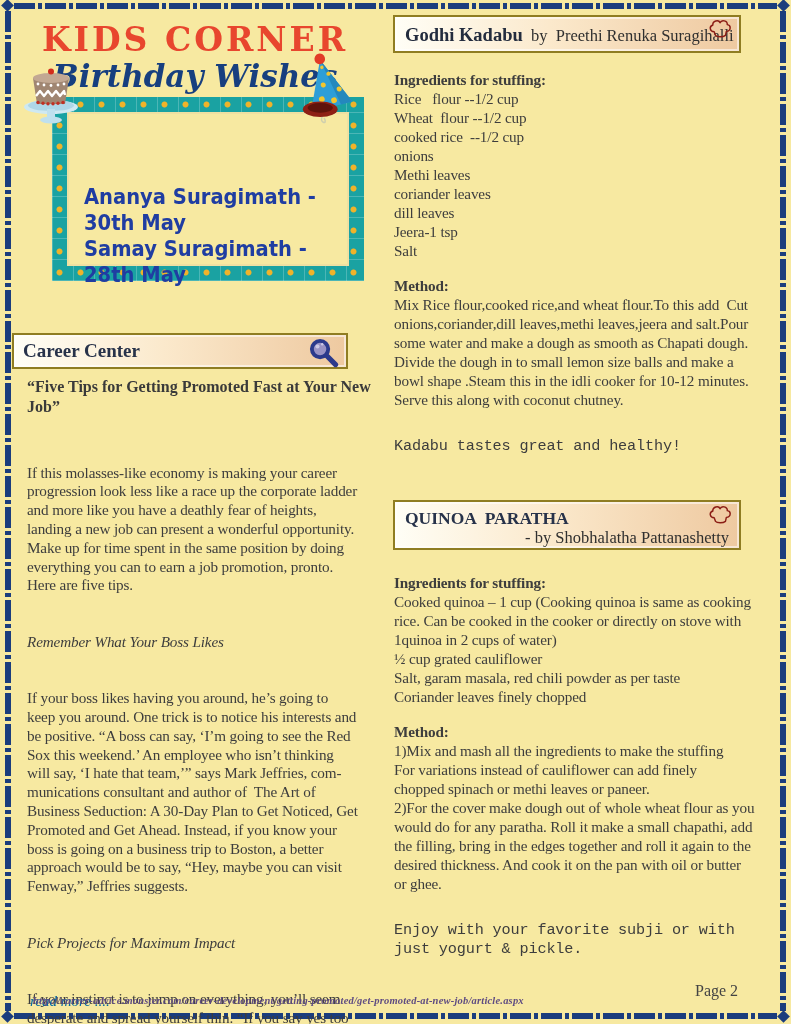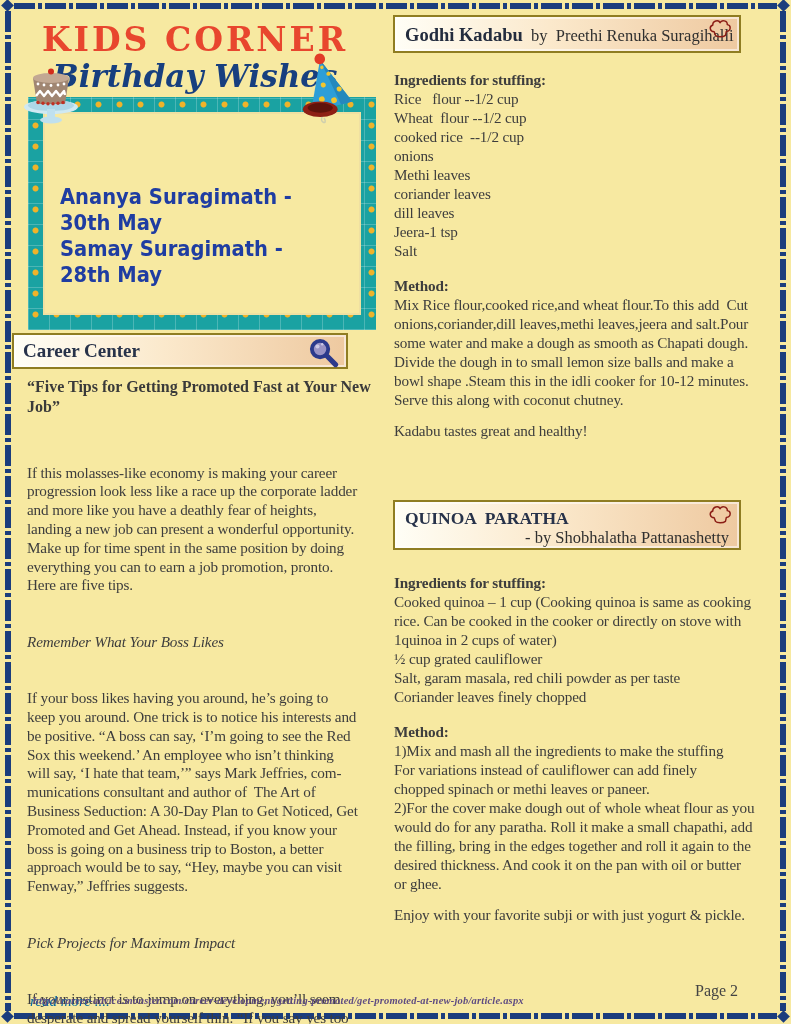--- a/index.html
+++ b/index.html
@@ -20,28 +20,28 @@
   .corner.tl{left:3px;top:1px;} .corner.tr{right:3px;top:1px;}
   .corner.bl{left:3px;bottom:3px;} .corner.br{right:3px;bottom:3px;}
 
   
   .kids-title{position:absolute;left:30px;top:20px;width:330px;text-align:center;
     font-family:"DejaVu Serif",serif;font-weight:bold;font-size:33px;letter-spacing:3px;
     color:#e8462e;}
   .bwishes{position:absolute;left:40px;top:58px;width:310px;text-align:center;
     font-family:"DejaVu Serif",serif;font-weight:bold;font-style:italic;font-size:31px;
     color:#173f7f;}
-  .bframe{position:absolute;left:28px;top:97px;width:312px;height:233px;
+  .bframe{position:absolute;left:52px;top:97px;width:312px;height:184px;
     background-color:#1aa2a2;
     background-image:
       radial-gradient(circle,#efb32a 2.6px,rgba(0,0,0,0) 3.4px),
       repeating-linear-gradient(90deg,rgba(255,255,255,.22) 0 1px,transparent 1px 21px),
       repeating-linear-gradient(0deg,rgba(255,255,255,.22) 0 1px,transparent 1px 21px);
     background-size:21px 21px,auto,auto;
-    background-position:-3px -3px,0 0,0 0;padding-left:36px;}
+    background-position:-3px -3px,0 0,0 0;}
   .bframe-inner{position:absolute;left:15px;top:15px;right:15px;bottom:15px;
     background:#f7e9a1;box-shadow:inset 0 0 0 2px #efe0a2;}
   .bnames{position:absolute;left:17px;top:72px;
     font-family:"DejaVu Sans",sans-serif;font-weight:bold;font-size:21px;line-height:26px;
     color:#1f3da2;transform:scaleX(.93);transform-origin:left top;white-space:nowrap;}
   .cake{position:absolute;left:19px;top:66px;width:64px;height:60px;z-index:3;}
   .hat{position:absolute;left:298px;top:48px;width:58px;height:80px;z-index:3;}
 
   
   .hbox{position:absolute;border:2px solid #8f7d22;box-sizing:border-box;
@@ -66,21 +66,21 @@
     font-weight:bold;font-size:16px;line-height:20px;color:#3a3a3a;white-space:pre-wrap;}
   .body-text{position:absolute;left:27px;top:426px;width:372px;
     font-size:15.2px;line-height:18.8px;letter-spacing:-.15px;white-space:pre-wrap;}
   .tip-title{font-style:italic;}
   .rcol{position:absolute;font-size:15.2px;line-height:19px;letter-spacing:-.15px;}
   .r1-content{left:394px;top:70px;width:378px;}
   .r2-content{left:394px;top:573px;width:380px;}
   .ing-header,.method-header{font-weight:bold;}
   .method-header{margin-top:16px;}
   .method-body{white-space:pre-wrap;}
-  .note{margin-top:12px;}
+  .note{margin-top:28px;font-family:Liberation Mono, monospace;}
   .ing-list div{white-space:pre-wrap;}
 
   
   .readmore{position:absolute;left:30px;top:993px;font-style:italic;color:#0369a1;font-size:15px;text-align:center;}
   .readmore-url{position:absolute;left:33px;top:995px;font-style:italic;font-weight:bold;color:#5f4c82;font-size:10.5px;letter-spacing:.2px;}
   .pagenum{position:absolute;left:695px;top:982px;font-size:16px;color:#444;}
 </style>
 </head>
 <body>
 

